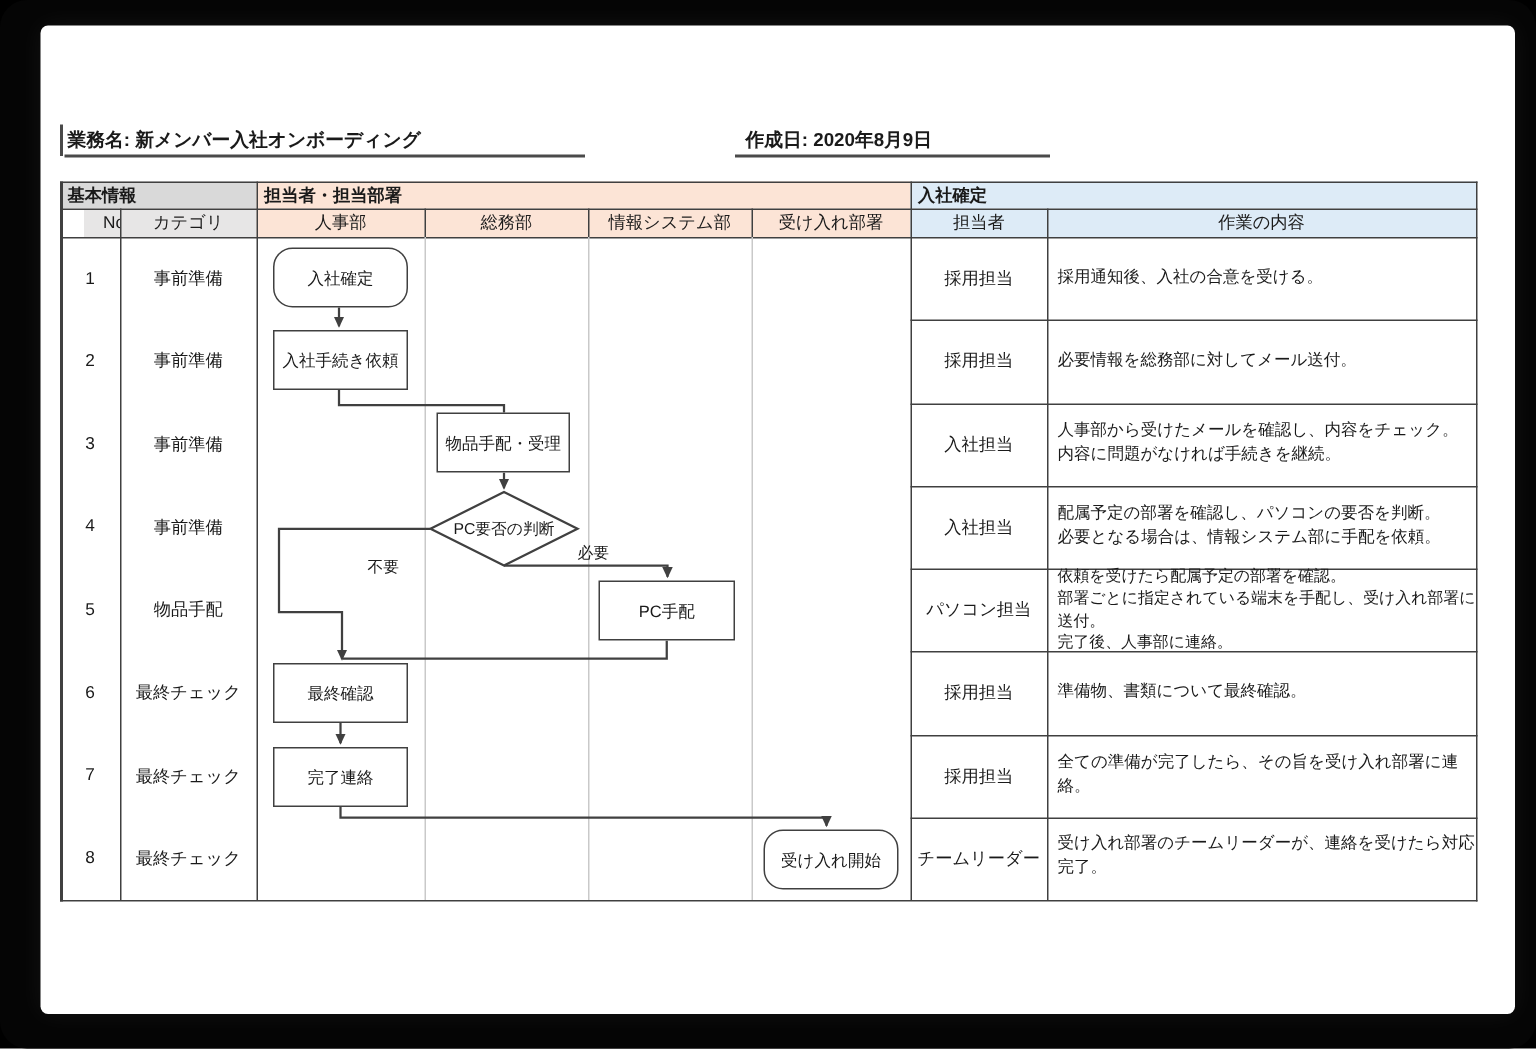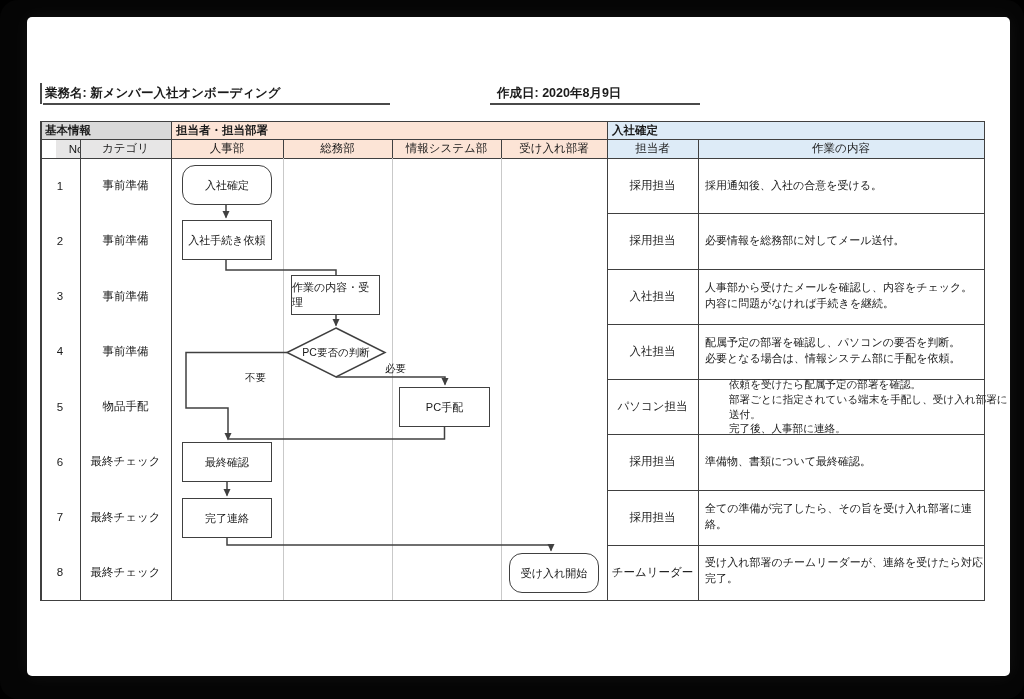--- a/index.html
+++ b/index.html
@@ -112,21 +112,21 @@
   <div class="contentcell" style="left:699px;top:268.5px;width:285px;height:55.25px;">
     <div>人事部から受けたメールを確認し、内容をチェック。</div>
     <div>内容に問題がなければ手続きを継続。</div>
   </div>
   <div class="rowcell" style="left:607px;top:323.75px;width:91px;height:55.25px;">入社担当</div>
   <div class="contentcell" style="left:699px;top:323.75px;width:285px;height:55.25px;">
     <div>配属予定の部署を確認し、パソコンの要否を判断。</div>
     <div>必要となる場合は、情報システム部に手配を依頼。</div>
   </div>
   <div class="rowcell" style="left:607px;top:379px;width:91px;height:55.25px;">パソコン担当</div>
-  <div class="contentcell" style="left:699px;top:379px;width:285px;height:55.25px;font-size:10.6px;line-height:1.4;margin-left:24px;">
+  <div class="contentcell" style="left:699px;top:379px;width:285px;height:55.25px;font-size:10.6px;line-height:1.4;">
     <div>依頼を受けたら配属予定の部署を確認。</div>
     <div>部署ごとに指定されている端末を手配し、受け入れ部署に送付。</div>
     <div>完了後、人事部に連絡。</div>
   </div>
   <div class="rowcell" style="left:607px;top:434.25px;width:91px;height:55.25px;">採用担当</div>
   <div class="contentcell" style="left:699px;top:434.25px;width:285px;height:55.25px;">
     <div>準備物、書類について最終確認。</div>
   </div>
   <div class="rowcell" style="left:607px;top:489.5px;width:91px;height:55.25px;">採用担当</div>
   <div class="contentcell" style="left:699px;top:489.5px;width:285px;height:55.25px;">
@@ -151,21 +151,21 @@
       <path d="M287,352.5 L186,352.5 L186,408 L228,408 L228,439.5" marker-end="url(#ah)"></path>
       <path d="M444.5,427 L444.5,439 L228.5,439"></path>
       <path d="M227,482 L227,495.5" marker-end="url(#ah)"></path>
       <path d="M227,538 L227,545 L551,545 L551,550.5" marker-end="url(#ah)"></path>
       <polygon points="336,328 385,352.5 336,377 287,352.5" fill="#ffffff"></polygon>
     </g>
   </svg>
 
   <div class="node term" style="left:182px;top:165px;width:90px;height:40px;">入社確定</div>
   <div class="node" style="left:182px;top:220px;width:90px;height:40px;">入社手続き依頼</div>
-  <div class="node" style="left:291px;top:275px;width:89px;height:40px;">作業の内容・受理</div>
+  <div class="node" style="left:291px;top:275px;width:89px;height:40px;">物品手配・受理</div>
   <div class="dlabel" style="left:290px;top:340px;width:92px;height:25px;">PC要否の判断</div>
   <div class="node" style="left:399px;top:387px;width:91px;height:40px;">PC手配</div>
   <div class="node" style="left:182px;top:442px;width:90px;height:40px;">最終確認</div>
   <div class="node" style="left:182px;top:498px;width:90px;height:40px;">完了連絡</div>
   <div class="node term" style="left:509px;top:553px;width:90px;height:40px;">受け入れ開始</div>
 
   <div class="elabel" style="left:245px;top:335px;margin-top:36px;">不要</div>
   <div class="elabel" style="left:385px;top:362px;">必要</div>
 </div>
 

